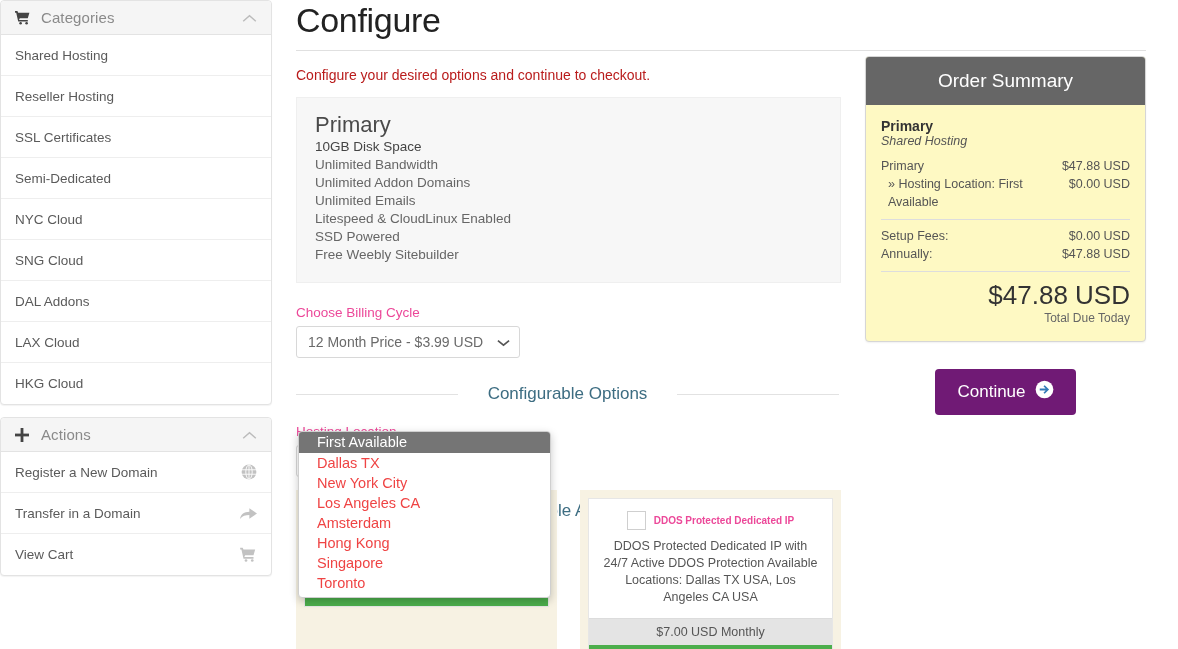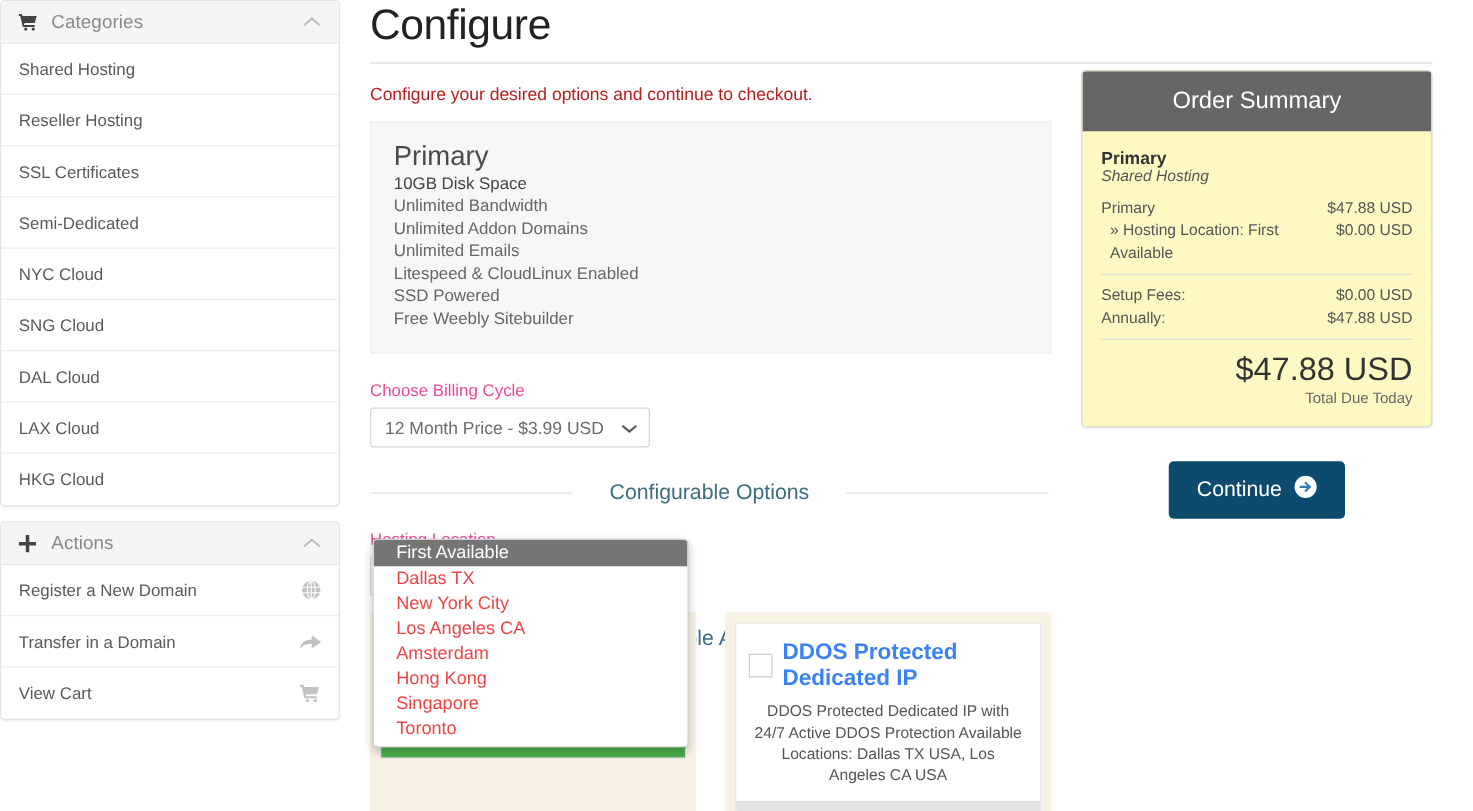--- a/index.html
+++ b/index.html
@@ -123,21 +123,21 @@
   .addons-row { position:absolute; left:296px; top:490px; width:545px; display:flex; gap:23px; }
   .addon-outer { background:#f7f2e3; padding:8px; width:261px; }
   .addon-card { background:#fff; border:1px solid #e6e6e6; }
   .addon-head {
     display:flex; align-items:center; justify-content:center; gap:8px;
     padding:12px 10px 6px 10px;
   }
   .addon-cb {
     width:19px; height:19px; border:1px solid #cfcfcf; background:#fff; flex:none;
   }
-  .addon-title { font-size:18px; font-weight:bold; color:#3b82f6; }
+  .addon-title { font-size:10px; font-weight:bold; color:#ec4899; }
   .addon-desc {
     font-size:12.5px; color:#555; text-align:center; line-height:17px;
     padding:2px 14px 12px 14px;
   }
   .addon-price {
     background:#e4e4e4; color:#555; font-size:12.5px;
     text-align:center; padding:6px 0; border-top:1px solid #dcdcdc;
   }
   .addon-btn {
     background:#4cae4c; color:#fff; font-size:12.5px; font-weight:bold;
@@ -159,21 +159,21 @@
   .sum-line .lbl { flex:1; }
   .sum-line .val { text-align:right; white-space:nowrap; }
   .sum-line.sub .lbl { padding-left:7px; }
   .sum-hr { border-top:1px solid #dddddd; margin:8px 0 7px 0; }
   .sum-total { font-size:26px; color:#333; text-align:right; line-height:32px; margin-top:5px; }
   .sum-totlabel { font-size:12px; color:#666; text-align:right; }
 
   .continue-wrap { text-align:center; margin-top:27px; }
   .continue-btn {
     display:inline-flex; align-items:center; gap:9px;
-    background:#0c4a6e; color:#fff; border:none; border-radius:4px;
+    background:#701a75; color:#fff; border:none; border-radius:4px;
     font-size:17px; padding:11px 22px; cursor:pointer;
     font-family:"Liberation Sans", sans-serif;
   }
 </style>
 </head>
 <body>
 
 <div class="page">
 
   <div class="sidebar">
@@ -207,21 +207,21 @@
         <div class="list-item">
             <span>Semi-Dedicated</span>
           </div>
         <div class="list-item">
             <span>NYC Cloud</span>
           </div>
         <div class="list-item">
             <span>SNG Cloud</span>
           </div>
         <div class="list-item">
-            <span>DAL Cloud</span>
+            <span>DAL Addons</span>
           </div>
         <div class="list-item">
             <span>LAX Cloud</span>
           </div>
         <div class="list-item">
             <span>HKG Cloud</span>
           </div>
       </div>
     </div>
 

